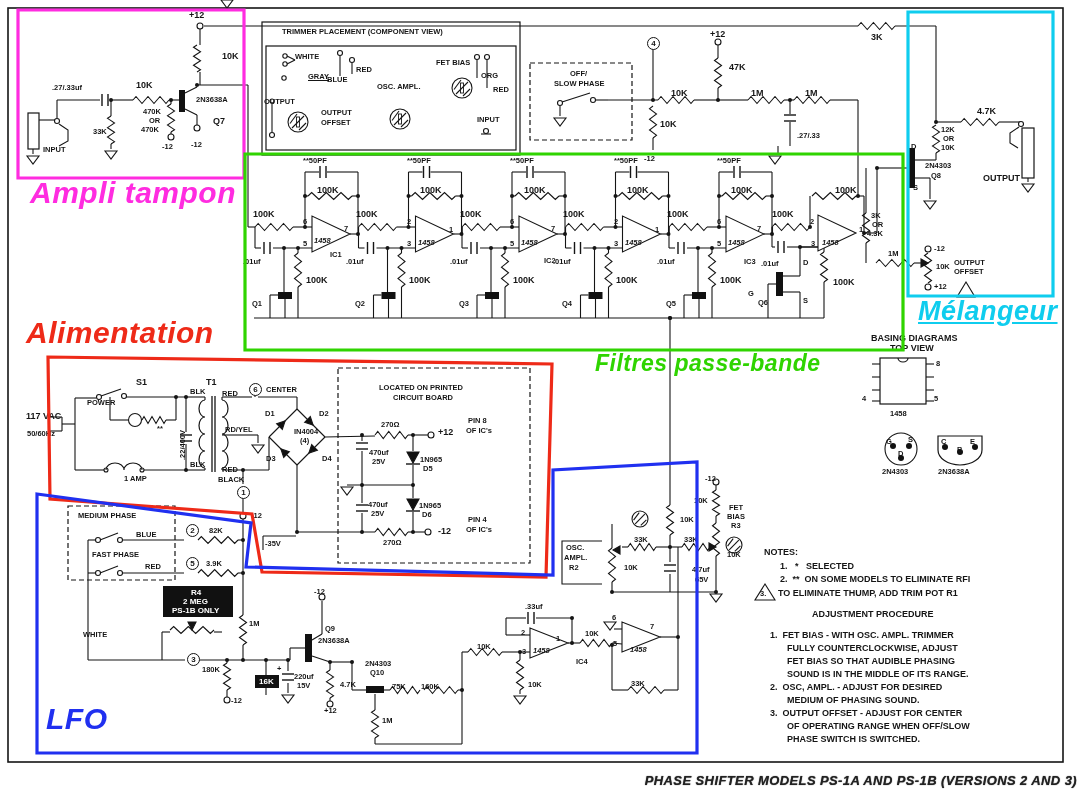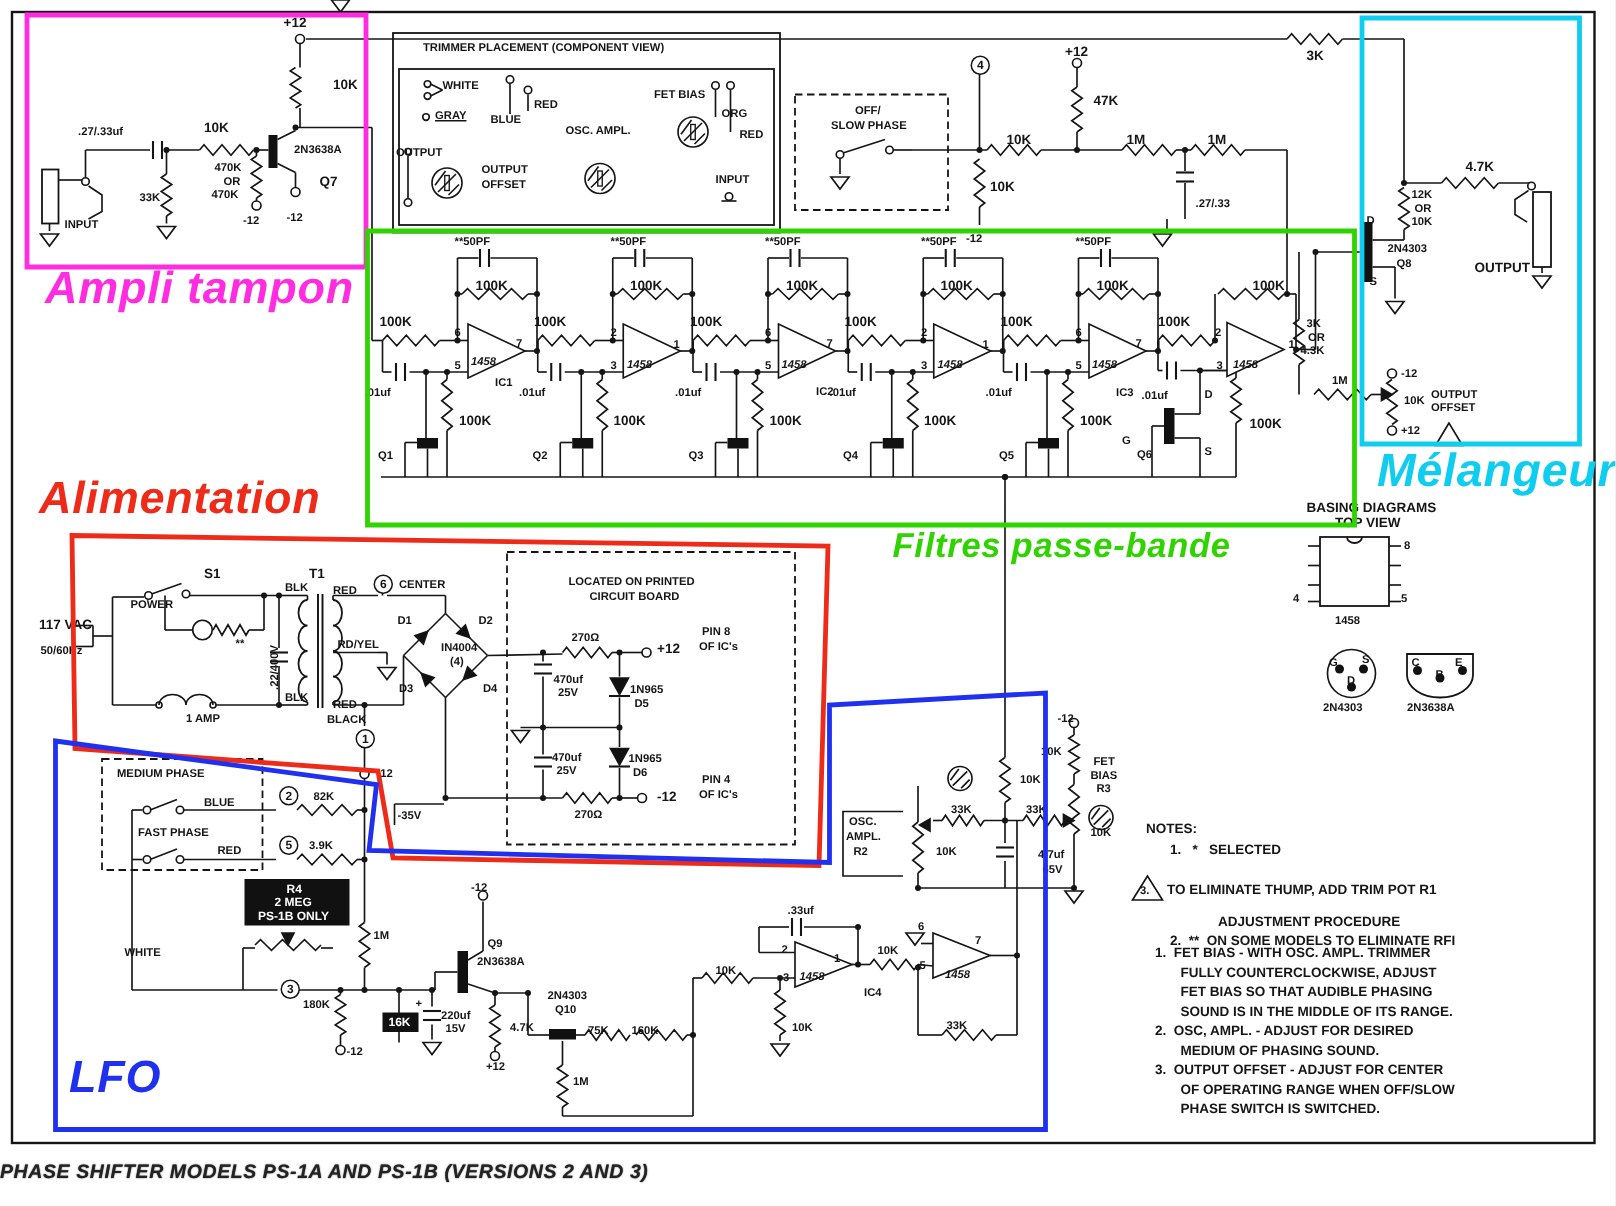--- a/index.html
+++ b/index.html
@@ -8,21 +8,21 @@
   #wires{position:absolute;left:0;top:0;}
   .lbl{position:absolute;font-weight:bold;font-size:9px;color:#151515;white-space:pre;line-height:1;z-index:5;}
   .t8{font-size:7.5px;}
   .it8{font-size:7.5px;font-style:italic;}
   .inv{color:#fff;font-size:8px;z-index:7;}
   .circ{width:11px;height:11px;border:1.3px solid #151515;border-radius:50%;text-align:center;
         line-height:11px;font-size:8px;background:#fff;z-index:6;}
   .rot{transform:rotate(-90deg);transform-origin:0 0;font-size:7.5px;}
   .rlabel{position:absolute;font-style:italic;font-weight:bold;white-space:pre;line-height:1;z-index:8;
           letter-spacing:0.5px;}
-  #footer-title{position:absolute;left:0;top:773px;width:863px;text-align:left;
+  #footer-title{position:absolute;left:0;top:773px;width:1077px;text-align:right;
         font-weight:bold;font-style:italic;font-size:13px;color:#222;letter-spacing:0.4px;
         text-shadow:0 0 1px #333;z-index:5;}
 </style>
 </head>
 <body>
 
 <div id="stage">
   <svg id="wires" width="1077" height="804">
       <rect x="8" y="8" width="1055" height="754" fill="none" stroke="#151515" stroke-width="1.6"></rect>
       <line x1="200" y1="29" x2="200" y2="45" stroke="#151515" stroke-width="1.1" fill="none"></line>
@@ -630,21 +630,21 @@
       <span class="lbl t8" style="left: 143px; top: 108px;">470K</span>
       <span class="lbl t8" style="left: 149px; top: 117px;">OR</span>
       <span class="lbl t8" style="left: 141px; top: 126px;">470K</span>
       <span class="lbl t8" style="left: 93px; top: 128px;">33K</span>
       <span class="lbl" style="left: 213px; top: 117px;">Q7</span>
       <span class="lbl t8" style="left: 162px; top: 143px;">-12</span>
       <span class="lbl t8" style="left: 191px; top: 141px;">-12</span>
       <span class="lbl t8" style="left: 43px; top: 146px;">INPUT</span>
       <span class="lbl t8" style="left: 282px; top: 28px;">TRIMMER PLACEMENT (COMPONENT VIEW)</span>
       <span class="lbl t8" style="left: 295px; top: 53px;">WHITE</span>
-      <span class="lbl t8" style="left: 290px; top: 73px; text-decoration: underline;">GRAY</span>
+      <span class="lbl t8" style="left: 308px; top: 73px; text-decoration: underline;">GRAY</span>
       <span class="lbl t8" style="left: 327px; top: 76px;">BLUE</span>
       <span class="lbl t8" style="left: 356px; top: 66px;">RED</span>
       <span class="lbl t8" style="left: 377px; top: 83px;">OSC. AMPL.</span>
       <span class="lbl t8" style="left: 436px; top: 59px;">FET BIAS</span>
       <span class="lbl t8" style="left: 481px; top: 72px;">ORG</span>
       <span class="lbl t8" style="left: 493px; top: 86px;">RED</span>
       <span class="lbl t8" style="left: 264px; top: 98px;">OUTPUT</span>
       <span class="lbl t8" style="left: 321px; top: 109px;">OUTPUT</span>
       <span class="lbl t8" style="left: 321px; top: 119px;">OFFSET</span>
       <span class="lbl t8" style="left: 477px; top: 116px;">INPUT</span>
@@ -840,21 +840,21 @@
       <span class="lbl t8" style="left: 695px; top: 576px;">65V</span>
       <span class="lbl t8" style="left: 680px; top: 516px;">10K</span>
       <span class="lbl t8" style="left: 705px; top: 475px;">-12</span>
       <span class="lbl t8" style="left: 694px; top: 497px;">10K</span>
       <span class="lbl t8" style="left: 729px; top: 504px;">FET</span>
       <span class="lbl t8" style="left: 727px; top: 513px;">BIAS</span>
       <span class="lbl t8" style="left: 731px; top: 522px;">R3</span>
       <span class="lbl t8" style="left: 727px; top: 551px;">10K</span>
       <span class="lbl" style="left: 764px; top: 548px;">NOTES:</span>
       <span class="lbl" style="left: 780px; top: 562px;">1.   *   SELECTED</span>
-      <span class="lbl" style="left: 780px; top: 575px; margin-top: 48px;">2.  **  ON SOME MODELS TO ELIMINATE RFI</span>
+      <span class="lbl" style="left: 780px; top: 575px;">2.  **  ON SOME MODELS TO ELIMINATE RFI</span>
       <span class="lbl t8" style="left: 760px; top: 590px;">3.</span>
       <span class="lbl" style="left: 778px; top: 589px;">TO ELIMINATE THUMP, ADD TRIM POT R1</span>
       <span class="lbl" style="left: 812px; top: 610px;">ADJUSTMENT PROCEDURE</span>
       <span class="lbl" style="left: 770px; top: 631px;">1.  FET BIAS - WITH OSC. AMPL. TRIMMER</span>
       <span class="lbl" style="left: 787px; top: 644px;">FULLY COUNTERCLOCKWISE, ADJUST</span>
       <span class="lbl" style="left: 787px; top: 657px;">FET BIAS SO THAT AUDIBLE PHASING</span>
       <span class="lbl" style="left: 787px; top: 670px;">SOUND IS IN THE MIDDLE OF ITS RANGE.</span>
       <span class="lbl" style="left: 770px; top: 683px;">2.  OSC, AMPL. - ADJUST FOR DESIRED</span>
       <span class="lbl" style="left: 787px; top: 696px;">MEDIUM OF PHASING SOUND.</span>
       <span class="lbl" style="left: 770px; top: 709px;">3.  OUTPUT OFFSET - ADJUST FOR CENTER</span>
@@ -872,21 +872,21 @@
       <span class="lbl t8" style="left: 882px; top: 468px;">2N4303</span>
       <span class="lbl t8" style="left: 941px; top: 438px;">C</span>
       <span class="lbl t8" style="left: 957px; top: 446px;">B</span>
       <span class="lbl t8" style="left: 970px; top: 438px;">E</span>
       <span class="lbl t8" style="left: 938px; top: 468px;">2N3638A</span>
     </div>
   <div id="regions-layer">
       <span class="rlabel" style="left: 30px; top: 178px; font-size: 30px; color: rgb(255, 44, 224);">Ampli tampon</span>
       <span class="rlabel" style="left: 26px; top: 318px; font-size: 30px; color: rgb(238, 42, 24);">Alimentation</span>
       <span class="rlabel" style="left: 595px; top: 352px; font-size: 23px; color: rgb(47, 212, 0);">Filtres passe-bande</span>
-      <span class="rlabel" style="left: 918px; top: 298px; font-size: 31px; color: rgb(15, 205, 238);">Mélangeur</span>
+      <span class="rlabel" style="left: 918px; top: 298px; font-size: 27px; color: rgb(15, 205, 238); text-decoration: underline;">Mélangeur</span>
       <span class="rlabel" style="left: 46px; top: 704px; font-size: 30px; color: rgb(32, 48, 240);">LFO</span>
       <svg width="1077" height="804" style="position: absolute; left: 0px; top: 0px; pointer-events: none; z-index: 9;">
         <polygon points="18,10 244,10 244,178 18,178" fill="none" stroke="#ff2ce0" stroke-width="3.2"></polygon>
         <polygon points="48,357 552,364 546,577 262,572 252,514 50,499" fill="none" stroke="#ee2a18" stroke-width="3.2"></polygon>
         <polygon points="245,154 903,154 903,350 245,350" fill="none" stroke="#2fd400" stroke-width="3.2"></polygon>
         <polygon points="908,12 1053,12 1053,296 908,296" fill="none" stroke="#0fcdee" stroke-width="3.2"></polygon>
         <polygon points="37,494 251,523 246,567 553,575 553,470 697,462 697,753 37,753" fill="none" stroke="#2030f0" stroke-width="3.2"></polygon>
       </svg>
     </div>
   <div id="footer-title">PHASE SHIFTER MODELS PS-1A AND PS-1B (VERSIONS 2 AND 3)</div>

